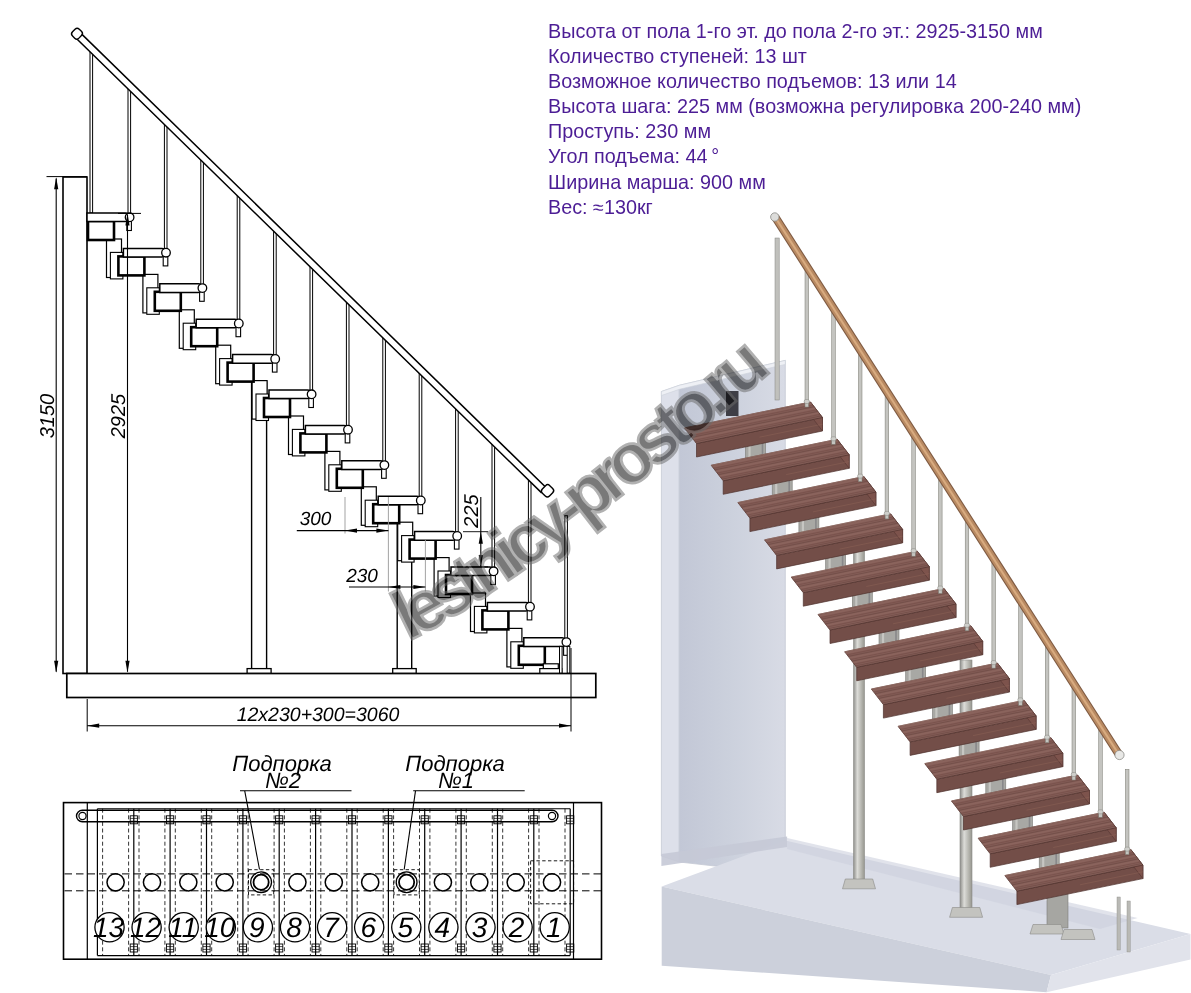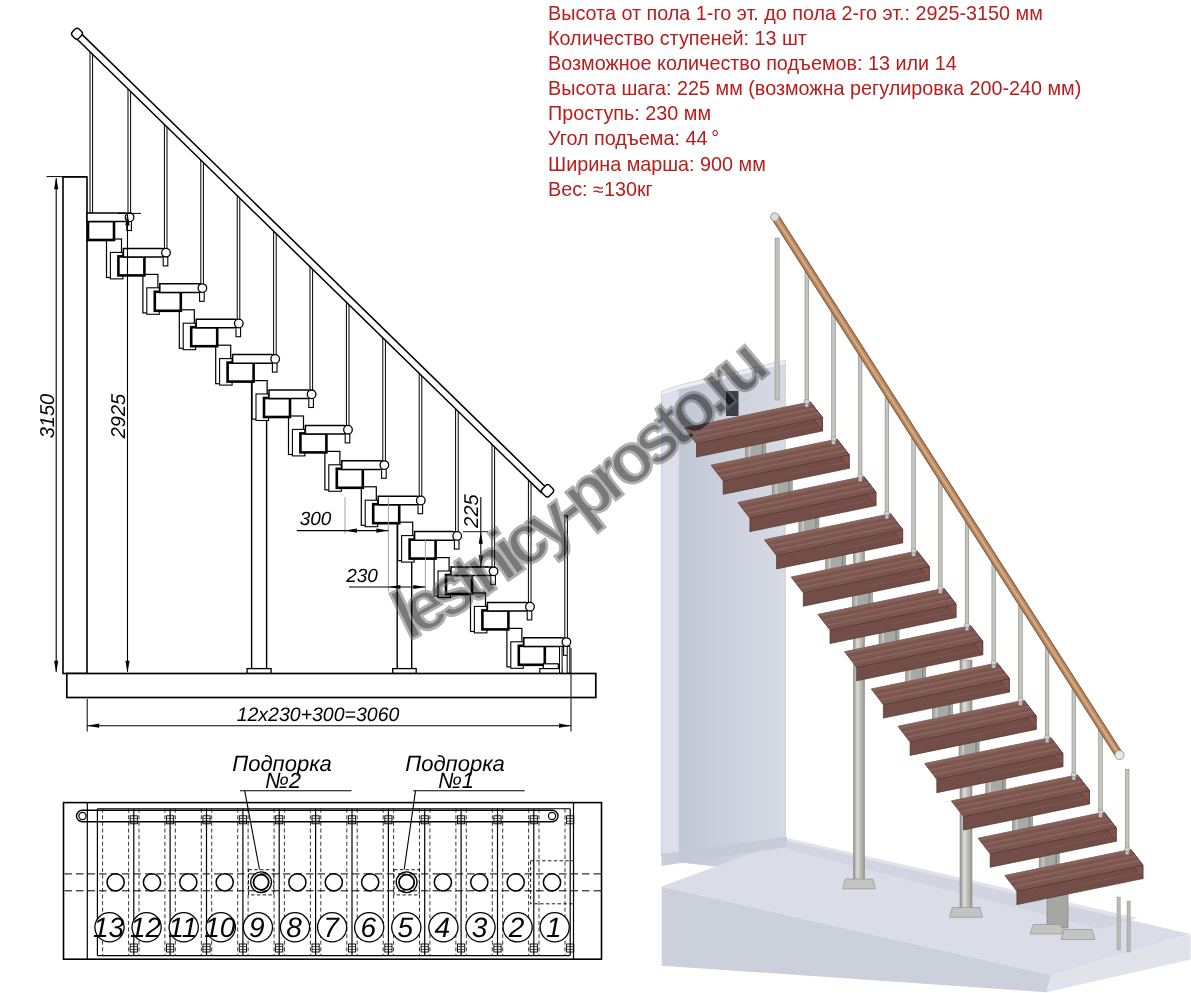--- a/index.html
+++ b/index.html
@@ -1,16 +1,16 @@
 <!DOCTYPE html>
 <html><head><meta charset="utf-8">
 <style>
 html,body{margin:0;padding:0;background:#fff}
 body{width:1191px;height:993px;position:relative;font-family:"Liberation Sans",sans-serif;overflow:hidden}
-#specs{position:absolute;left:548px;top:1px;font-size:19.8px;line-height:25.1px;color:#b91c1c;white-space:nowrap}
+#specs{position:absolute;left:548px;top:19px;font-size:19.8px;line-height:25.1px;color:#4c1d95;white-space:nowrap}
 svg{position:absolute;left:0;top:0}
 svg text{font-family:"Liberation Sans",sans-serif;fill:#000}
 svg{text-rendering:geometricPrecision}
 </style></head><body>
 <svg width="1191" height="993" viewBox="0 0 1191 993">
 <defs>
 <linearGradient id="wallg" x1="0" y1="0" x2="1" y2="0">
 <stop offset="0" stop-color="#c2c7d6"></stop>
         <stop offset="0.5" stop-color="#ccd1dd"></stop>
         <stop offset="1" stop-color="#d8dbe5"></stop>

